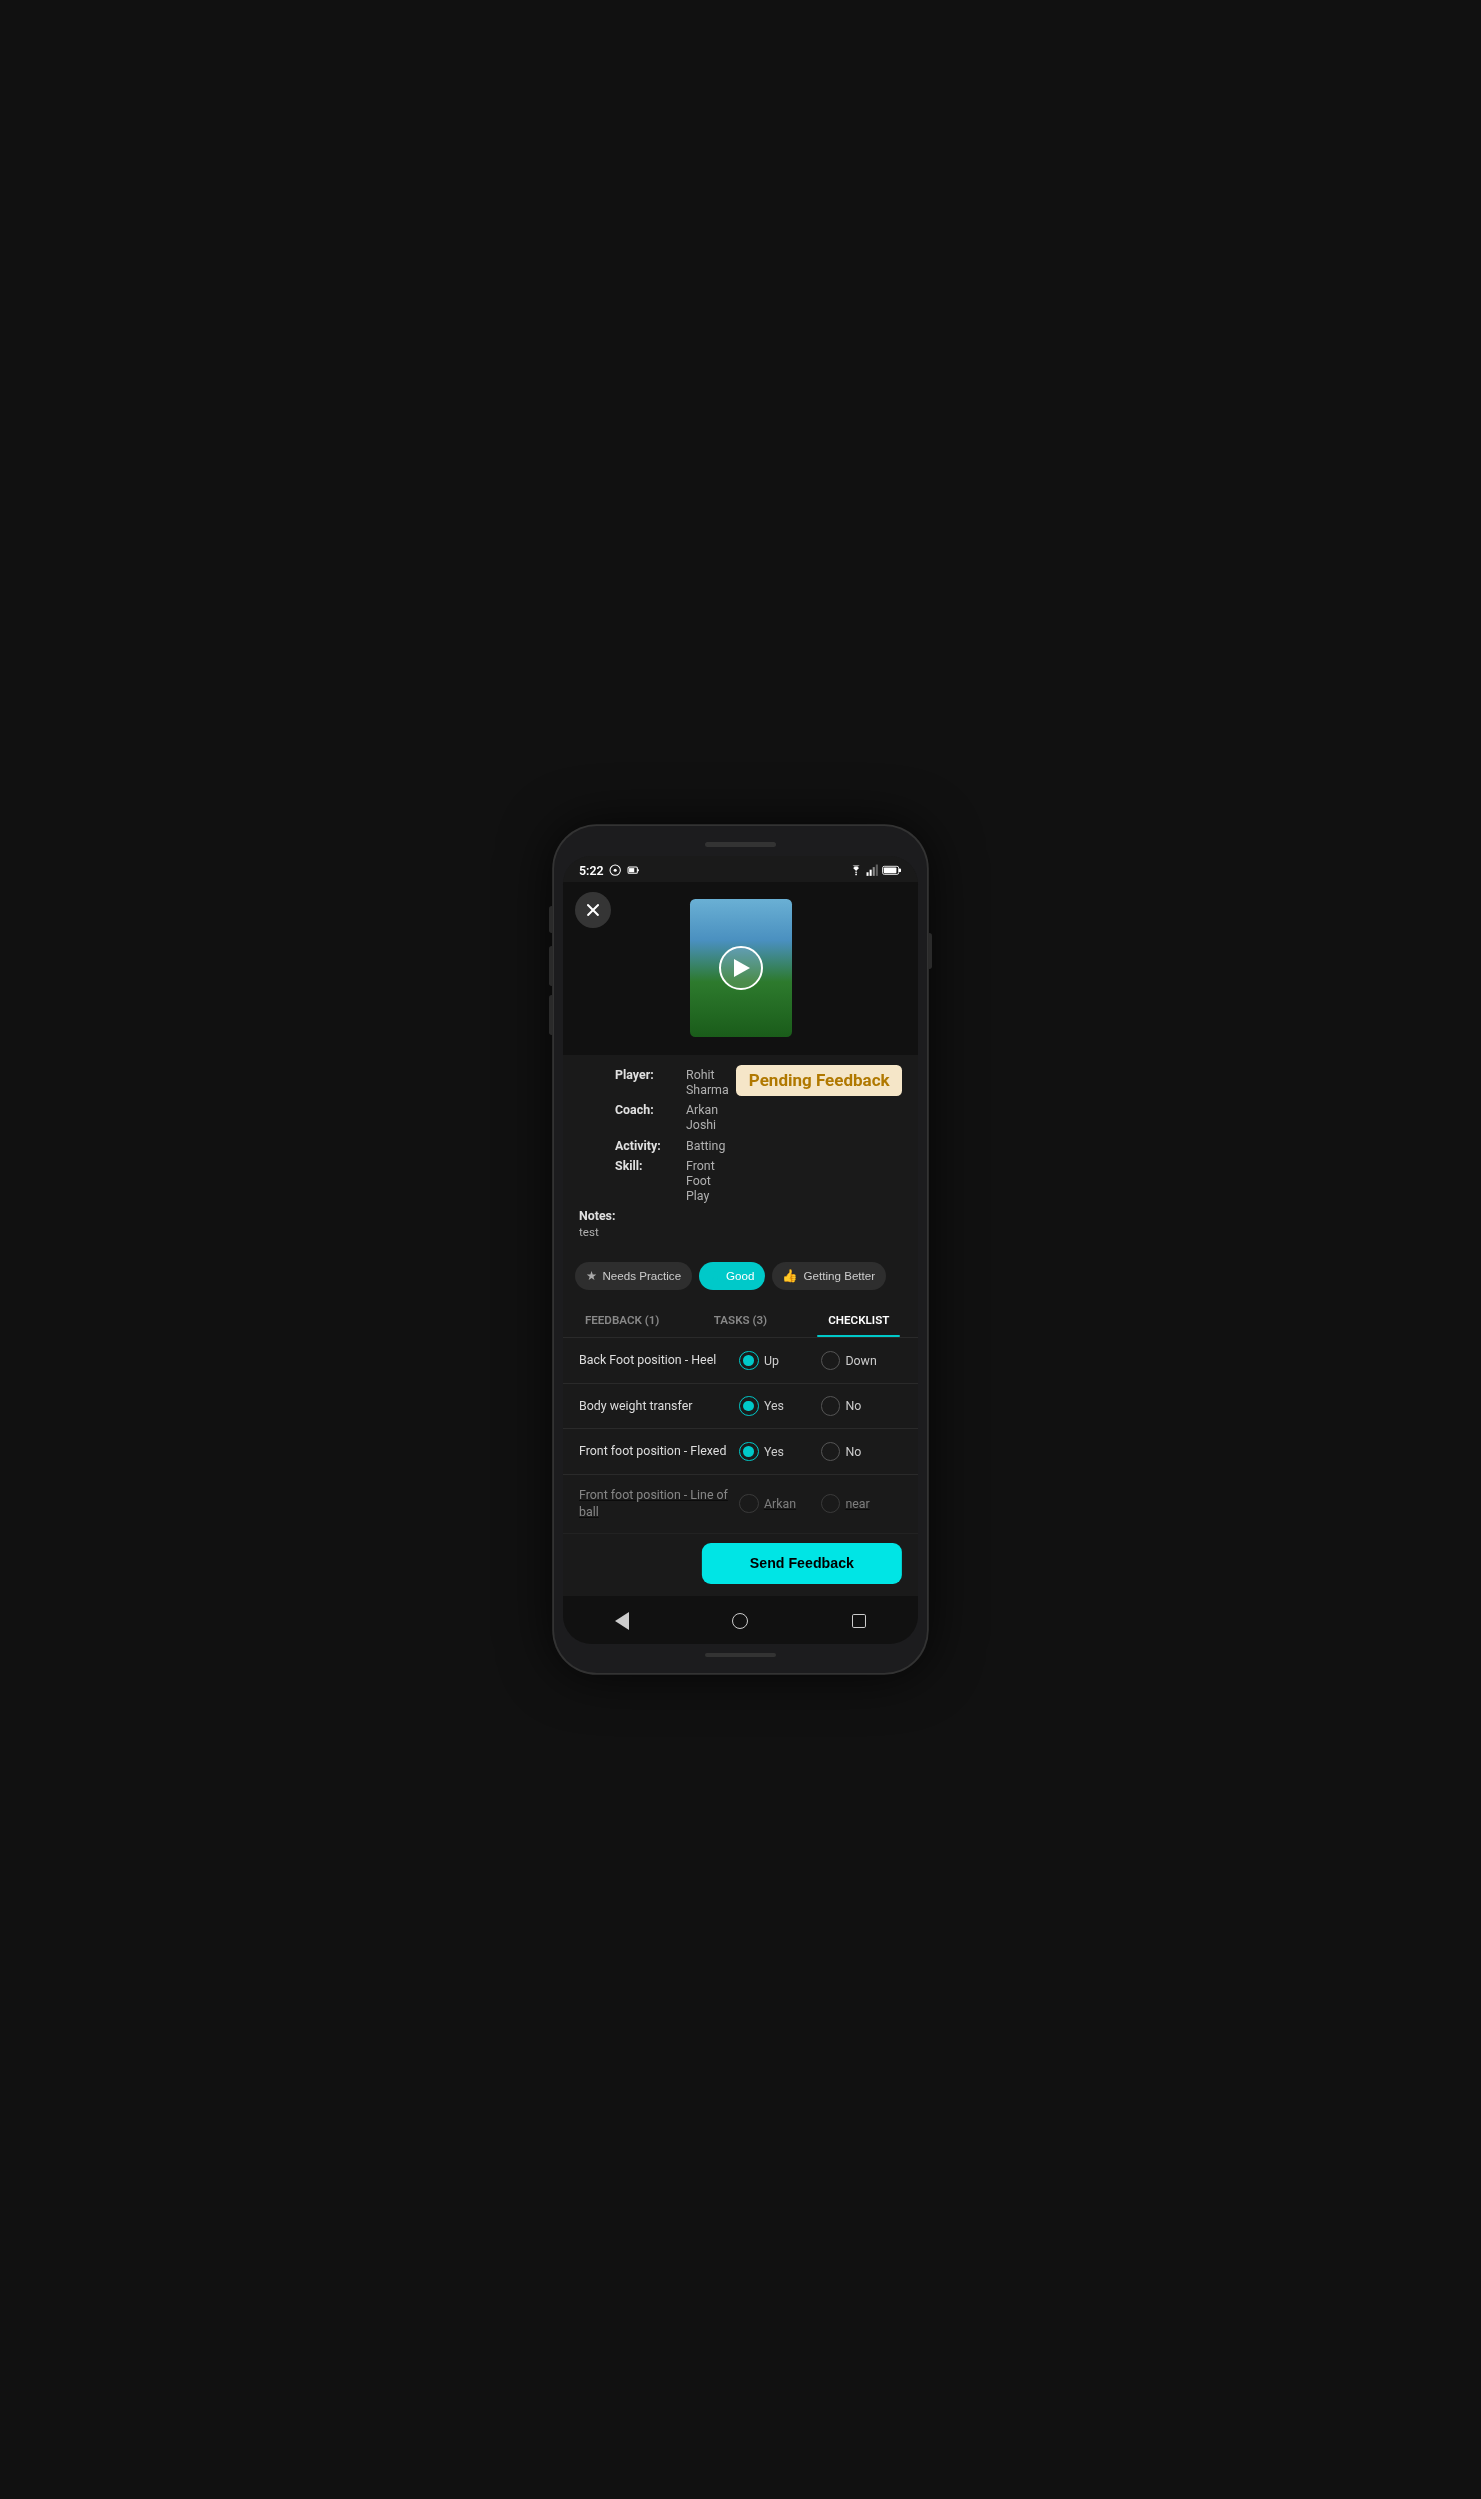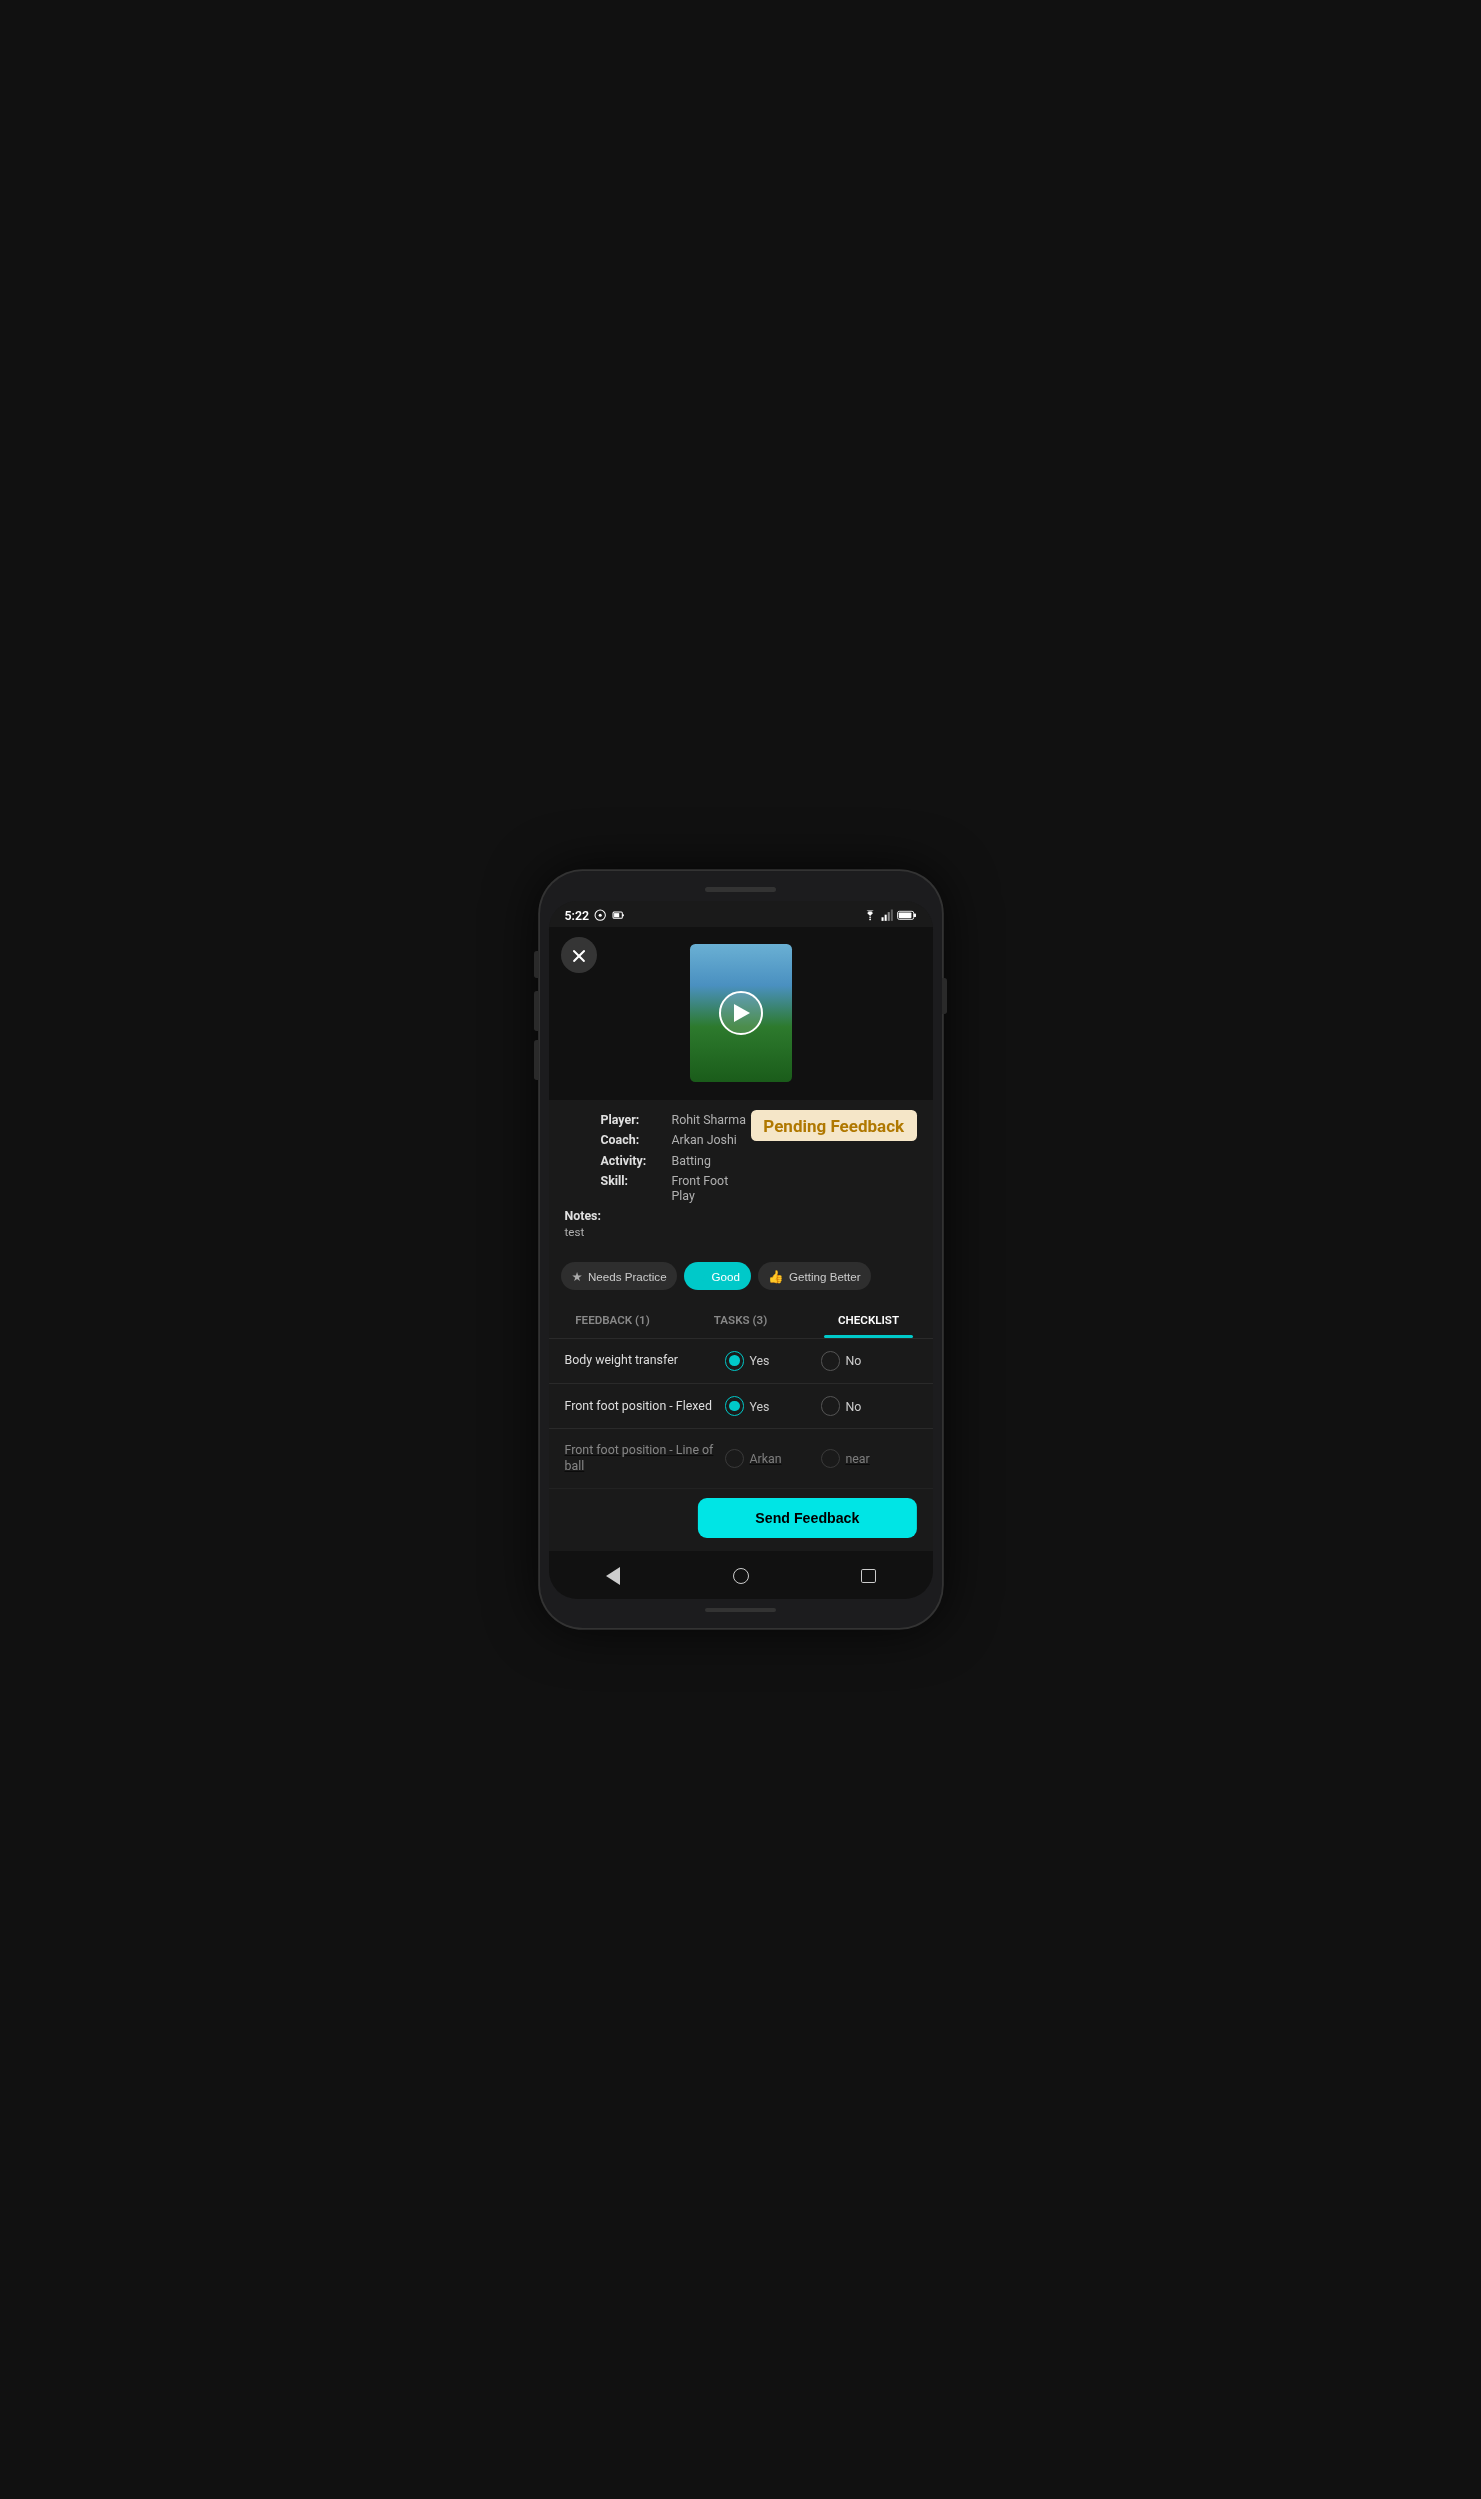--- a/index.html
+++ b/index.html
@@ -7,21 +7,21 @@
     body {
       background: #111;
       display: flex;
       justify-content: center;
       align-items: center;
       min-height: 100vh;
       font-family: 'Roboto', Arial, sans-serif;
     }
 
     .phone-outer {
-      width: 402px;
+      width: 373px;
       background: #1c1c1e;
       border-radius: 43px;
       padding: 16px 9px;
       box-shadow: 0 0 0 1.8px #333, 0 0 53px rgba(0,0,0,0.8);
       position: relative;
     }
 
     .phone-top-bar {
       display: flex;
       justify-content: center;
@@ -556,20 +556,32 @@
       <div class="tab">
         <span>TASKS (3)</span>
       </div>
       <div class="tab active">
         <span>CHECKLIST</span>
       </div>
     </div>
 
     <div class="checklist-section">
 
+      <div class="checklist-item">
+        <div class="checklist-label">Back Foot position - Heel</div>
+        <div class="radio-option">
+          <div class="radio-circle selected">
+          </div>
+          <span class="radio-label">Up</span>
+        </div>
+        <div class="radio-option">
+          <div class="radio-circle"></div>
+          <span class="radio-label">Down</span>
+        </div>
+      </div>
 
       <div class="checklist-item">
         <div class="checklist-label">Body weight transfer</div>
         <div class="radio-option">
           <div class="radio-circle selected"></div>
           <span class="radio-label">Yes</span>
         </div>
         <div class="radio-option">
           <div class="radio-circle"></div>
           <span class="radio-label">No</span>

